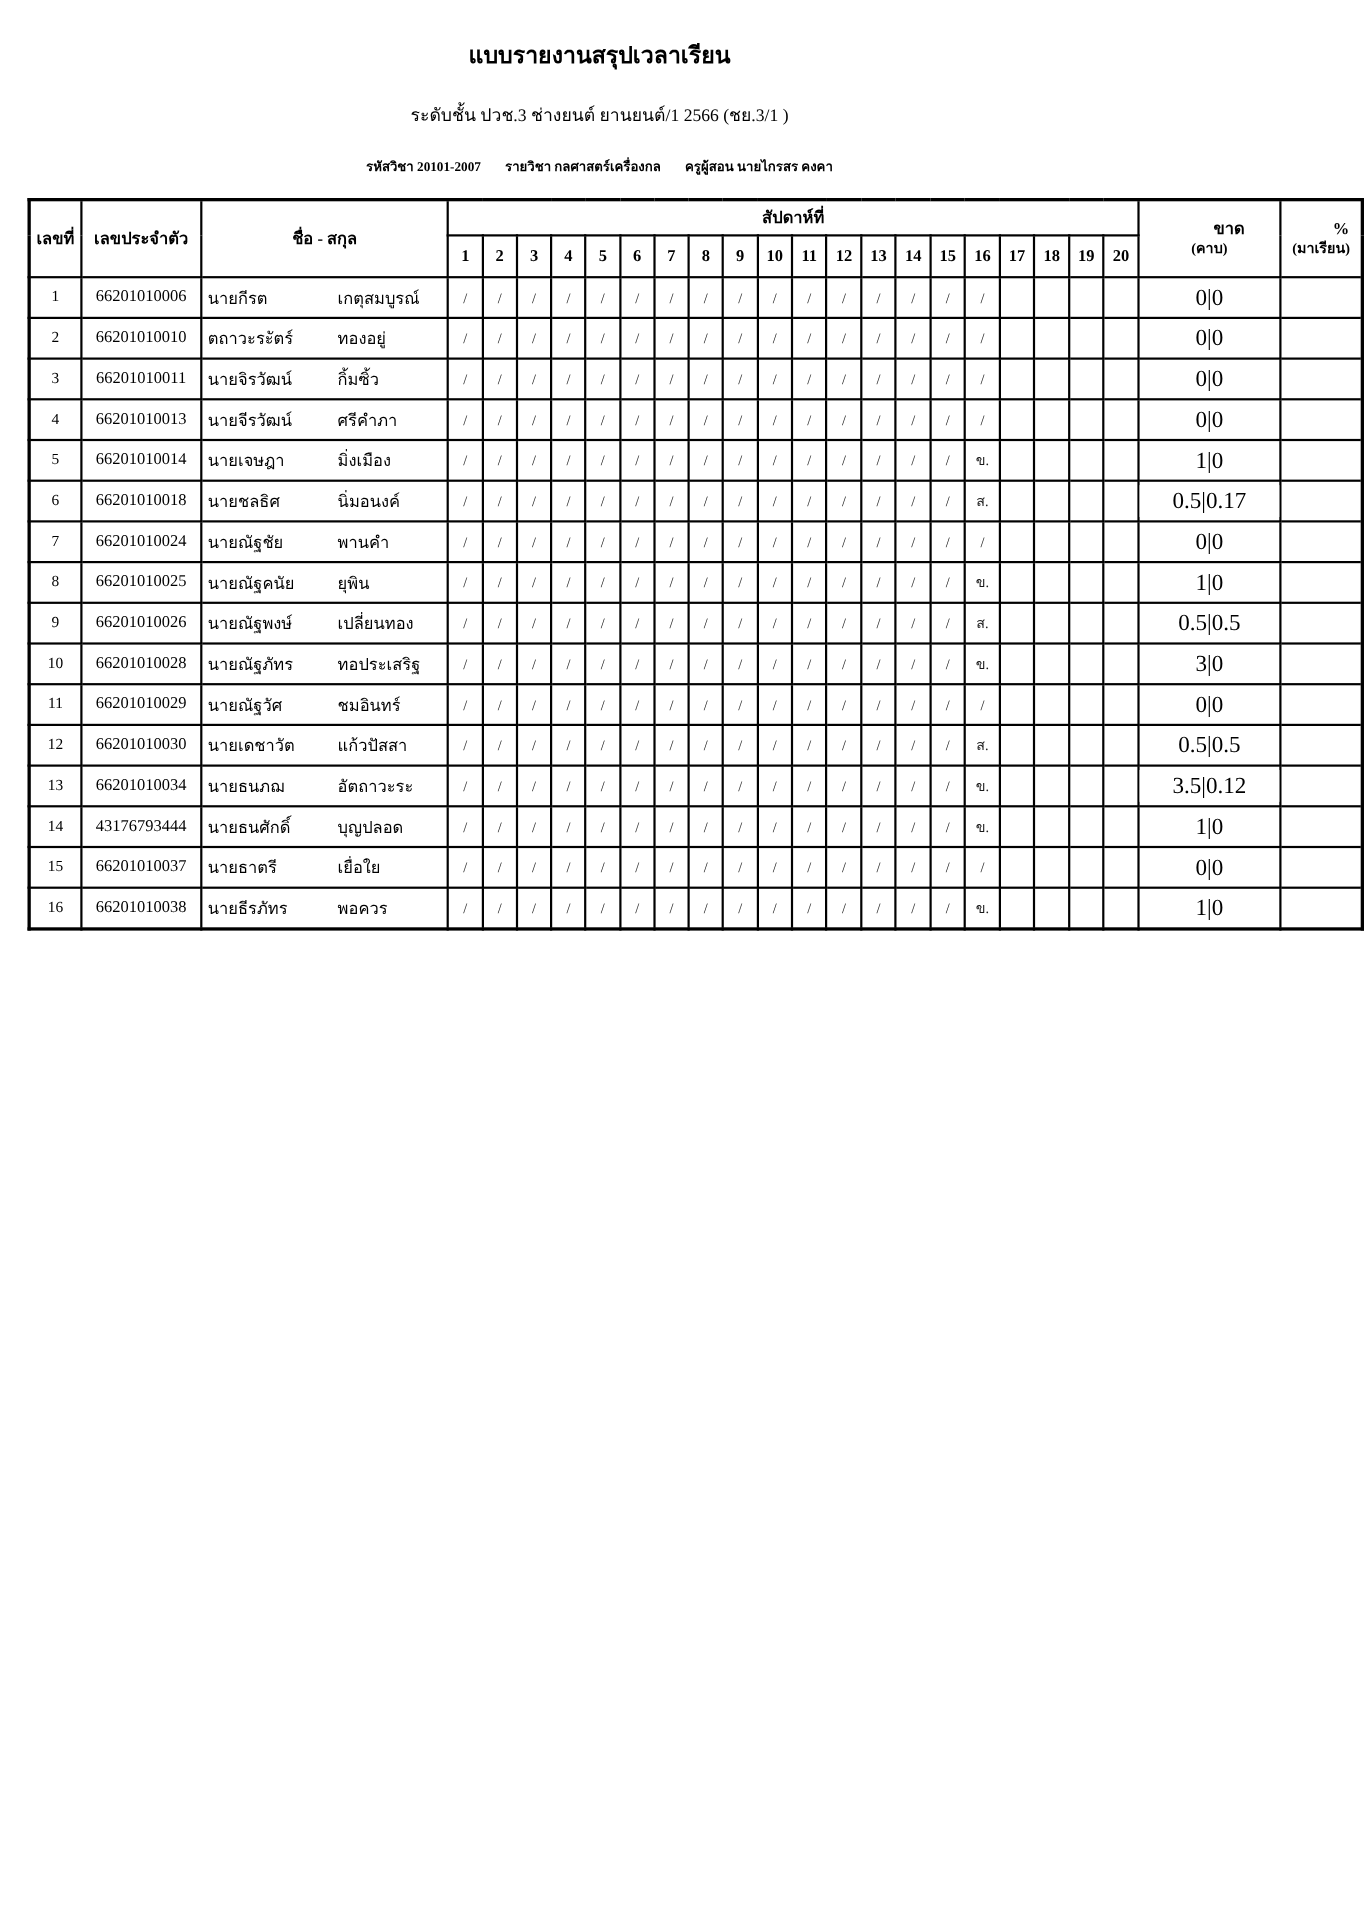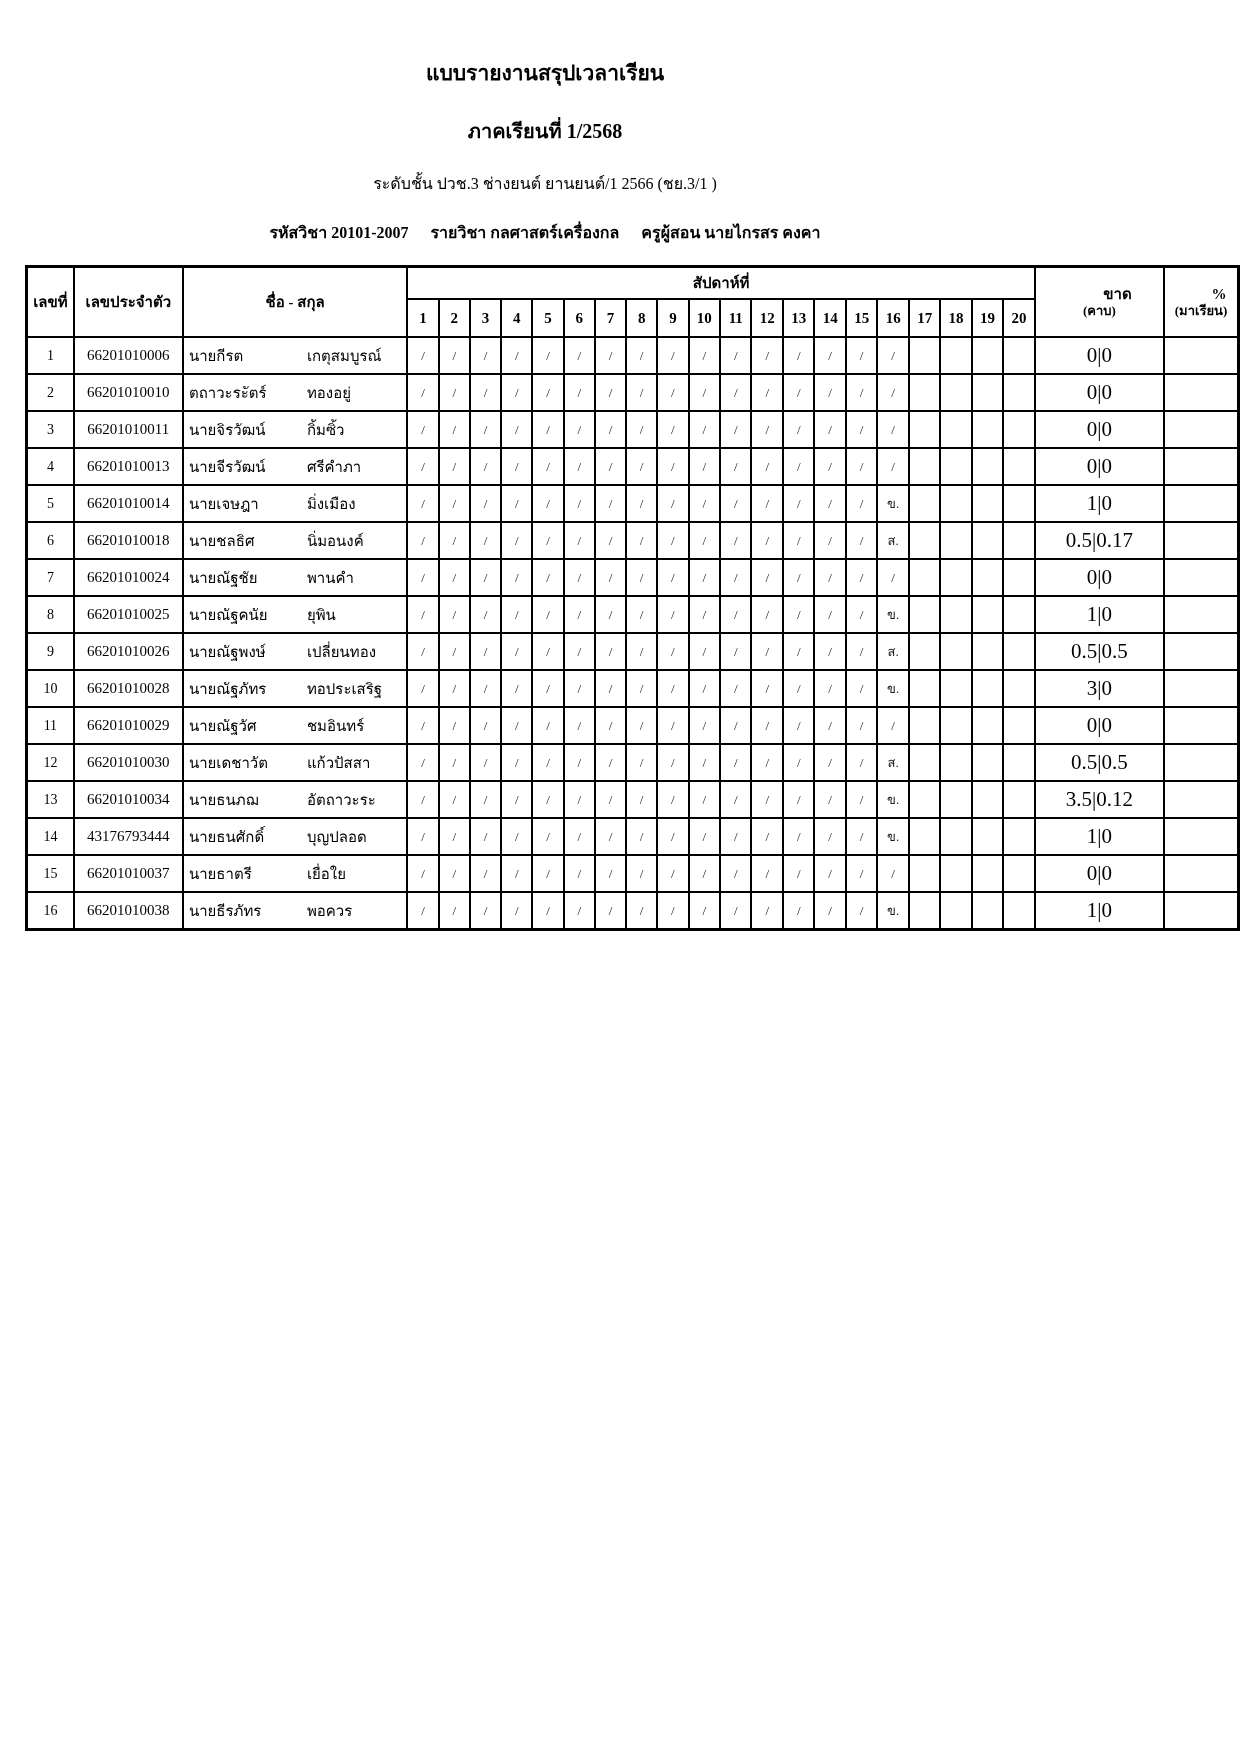--- a/index.html
+++ b/index.html
@@ -1,25 +1,25 @@
 <!DOCTYPE html>
 <html><head>
 <meta charset="utf-8">
 <style>
   html,body{margin:0;padding:0;}
   body{
     width:1240px;height:1754px;background:#ffffff;color:#000;
     font-family:"Liberation Serif","DejaVu Serif",serif;
     -webkit-font-smoothing:antialiased;
   }
-  .heading{width:1090px;padding-top:56px;text-align:center;}
+  .heading{width:1090px;padding-top:33px;text-align:center;}
   .title-main{font-size:21px;font-weight:bold;margin:0 0 26px 0;}
   .title-semester{font-size:20px;font-weight:bold;margin:0 0 24px 0;}
   .line-class{font-size:16px;font-weight:normal;margin:0 0 24px 0;}
-  .line-course{font-size:16px;font-weight:bold;margin:0 0 20px 0;}
+  .line-course{font-size:12px;font-weight:bold;margin:0 0 20px 0;}
   .line-course span{margin:0 11px;}
 
   table.report{
     border-collapse:collapse;table-layout:fixed;
     margin-left:25px;border:3px solid #000;
   }
   .report th,.report td{
     border:2px solid #000;text-align:center;vertical-align:middle;
     padding:0;overflow:visible;
   }
@@ -39,21 +39,20 @@
     display:inline-block;position:relative;z-index:2;background:#fff;
     white-space:nowrap;padding:2px 4px;font-size:21px;
   }
   .absent-val.wide{padding:2px 30px;}
 </style>
 </head>
 <body>
 
 <div class="heading">
   <p class="title-main">แบบรายงานสรุปเวลาเรียน</p>
-  <p class="title-semester">ภาคเรียนที่ 1/2568</p>
   <p class="line-class">ระดับชั้น ปวช.3 ช่างยนต์ ยานยนต์/1 2566 (ชย.3/1 )</p>
   <p class="line-course"><span>รหัสวิชา 20101-2007</span><span>รายวิชา กลศาสตร์เครื่องกล</span><span>ครูผู้สอน นายไกรสร คงคา</span></p>
 </div>
 
 <table class="report">
   <colgroup>
     <col style="width:48px">
     <col style="width:110px">
     <col style="width:228px">
     <col style="width:32px">

